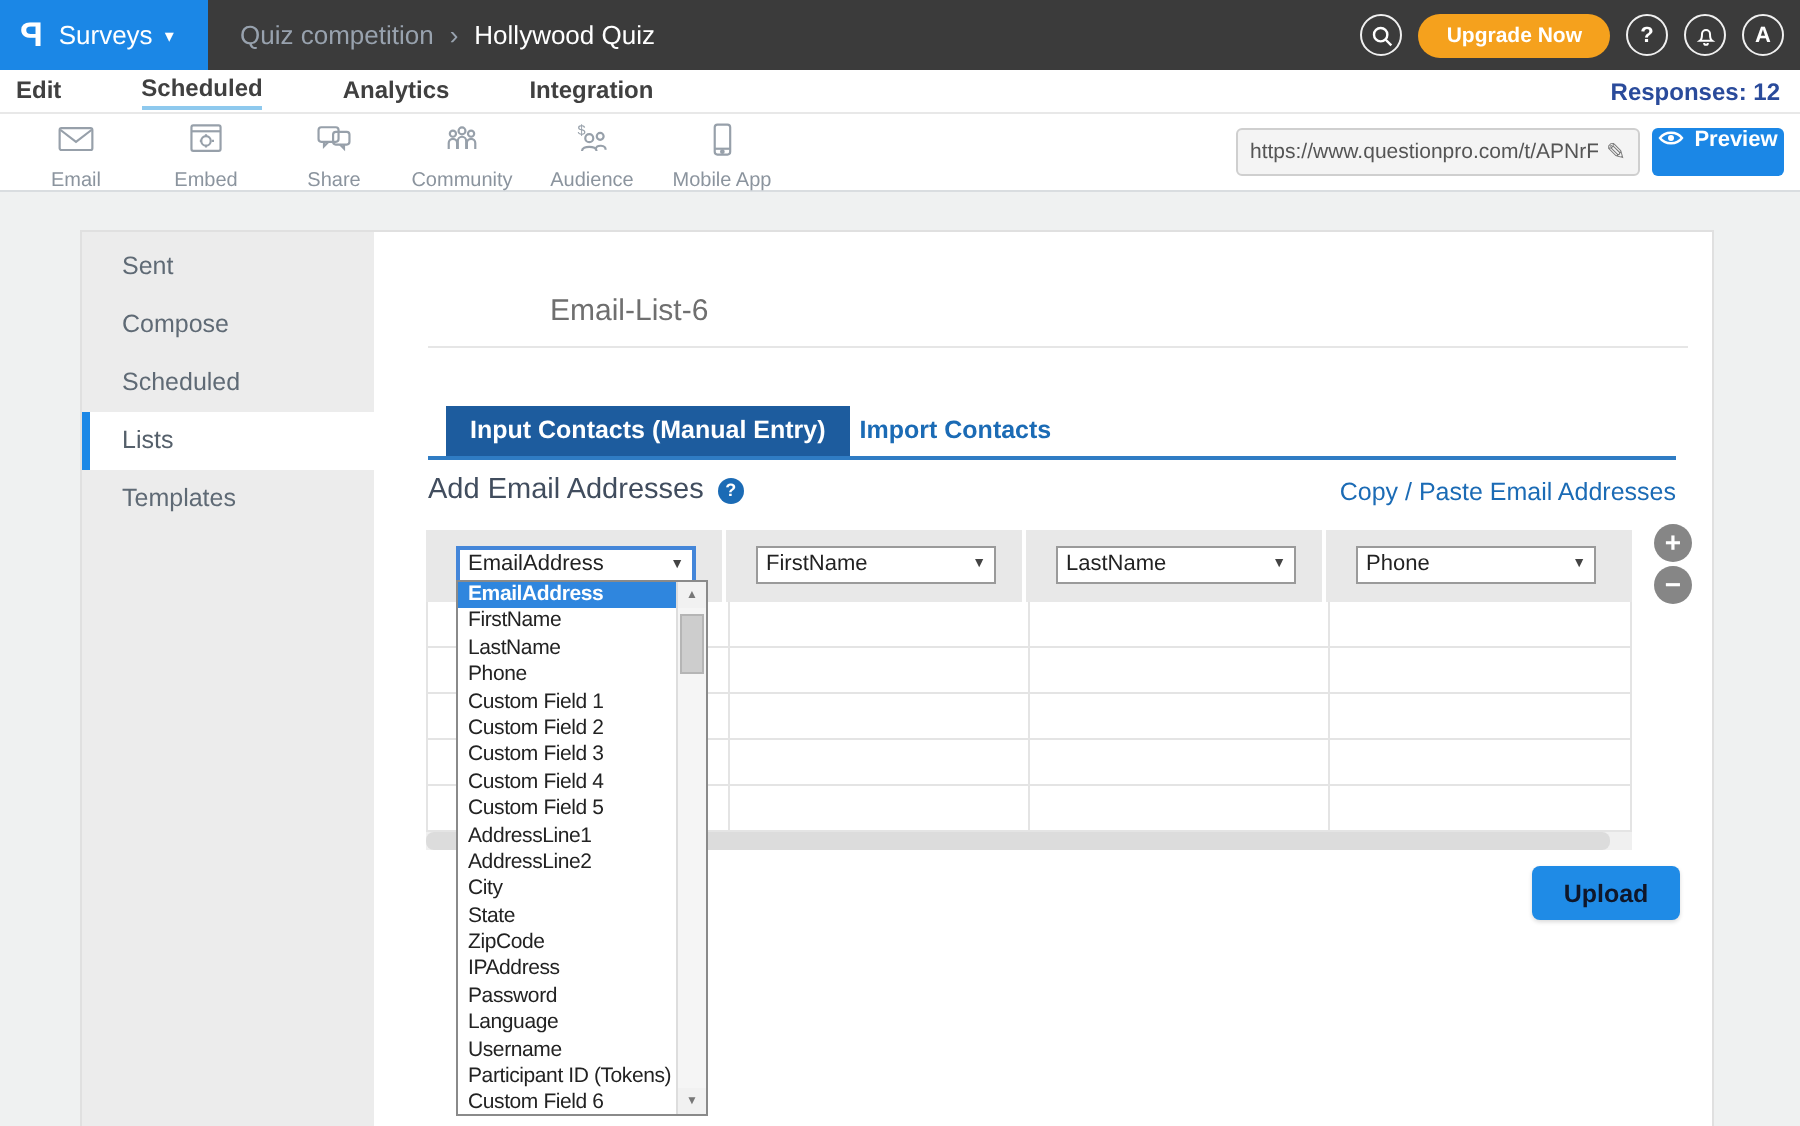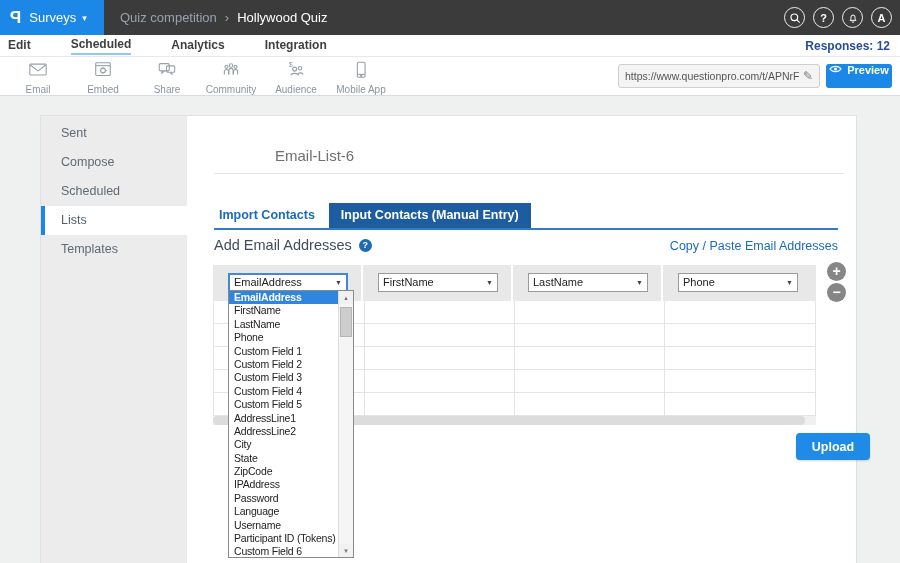--- a/index.html
+++ b/index.html
@@ -85,21 +85,21 @@
   .dd-scrollbar { position:absolute; right:0; top:0; width:15px; bottom:0; background:#f5f5f5; border-left:1px solid #ddd; }
   .dd-arrow { position:absolute; left:0; width:14px; height:13px; background:#f1f1f1; color:#777; font-size:6px; display:flex; align-items:center; justify-content:center; cursor:pointer; }
   .dd-arrow.up { top:0; }
   .dd-arrow.down { bottom:0; }
   .dd-thumb { position:absolute; left:1px; top:16px; width:12px; height:30px; background:#cdcdcd; border:1px solid #b5b5b5; cursor:grab; }
 
   .round-btn { position:absolute; left:786px; width:19px; height:19px; border-radius:50%; background:#868686; color:#fff; border:none; font-size:14px; font-weight:bold; line-height:17px; text-align:center; cursor:pointer; padding:0; font-family:"Liberation Sans",sans-serif; }
   .round-btn.add { top:146px; }
   .round-btn.remove { top:167px; }
 
-  .upload-btn { position:absolute; left:755px; top:317px; width:74px; height:27px; background:#1f8be6; border:none; border-radius:4px; color:#ffffff; font-size:12.5px; font-weight:bold; cursor:pointer; font-family:"Liberation Sans",sans-serif; box-shadow:0 1px 2px rgba(0,0,0,0.15); }
+  .upload-btn { position:absolute; left:725px; top:317px; width:74px; height:27px; background:#1f8be6; border:none; border-radius:4px; color:#0f172a; font-size:12.5px; font-weight:bold; cursor:pointer; font-family:"Liberation Sans",sans-serif; box-shadow:0 1px 2px rgba(0,0,0,0.15); }
 </style>
 </head>
 <body>
 
 <div class="screen">
 
   <header class="topbar">
     <div class="logo-box">
       <span class="logo-glyph">P</span>
       <span class="logo-label">Surveys</span>
@@ -110,20 +110,21 @@
       <span class="crumb-sep">›</span>
       <span class="crumb-current">Hollywood Quiz</span>
     </div>
     <div class="topbar-right">
       <span class="circle-btn">
         <svg width="12" height="12" viewBox="0 0 18 18" style="stroke:#fff;fill:none;stroke-width:1.8;">
             <circle cx="8" cy="8" r="5"></circle>
             <path d="M11.8 11.8 L16 16"></path>
           </svg>
       </span>
+      <button class="upgrade-btn">Upgrade Now</button>
       <span class="circle-btn">
           <span>?</span>
         </span>
       <span class="circle-btn">
         <svg width="12" height="12" viewBox="0 0 18 18" style="stroke:#fff;fill:none;stroke-width:1.5;">
             <path d="M4.5 12.5 c1.5-1 1.5-3.2 1.5-5 a3 3 0 0 1 6 0 c0 1.8 0 4 1.5 5 z"></path>
             <path d="M7.6 14.2 a1.4 1.4 0 0 0 2.8 0"></path>
           </svg>
       </span>
       <span class="circle-btn">
@@ -216,22 +217,22 @@
       <div class="side-item">Scheduled</div>
       <div class="side-item active">Lists</div>
       <div class="side-item">Templates</div>
     </aside>
 
     <div class="main">
       <div class="list-title">Email-List-6</div>
       <div class="title-divider"></div>
 
       <div class="tabs">
+        <span class="tab active">Input Contacts (Manual Entry)</span>
         <span class="tab inactive">Import Contacts</span>
-        <span class="tab active">Input Contacts (Manual Entry)</span>
       </div>
       <div class="tab-underline"></div>
 
       <div class="add-heading">
         <span>Add Email Addresses</span>
         <span class="help-icon">?</span>
       </div>
       <span class="copy-link">Copy / Paste Email Addresses</span>
 
       <div class="grid-header">

